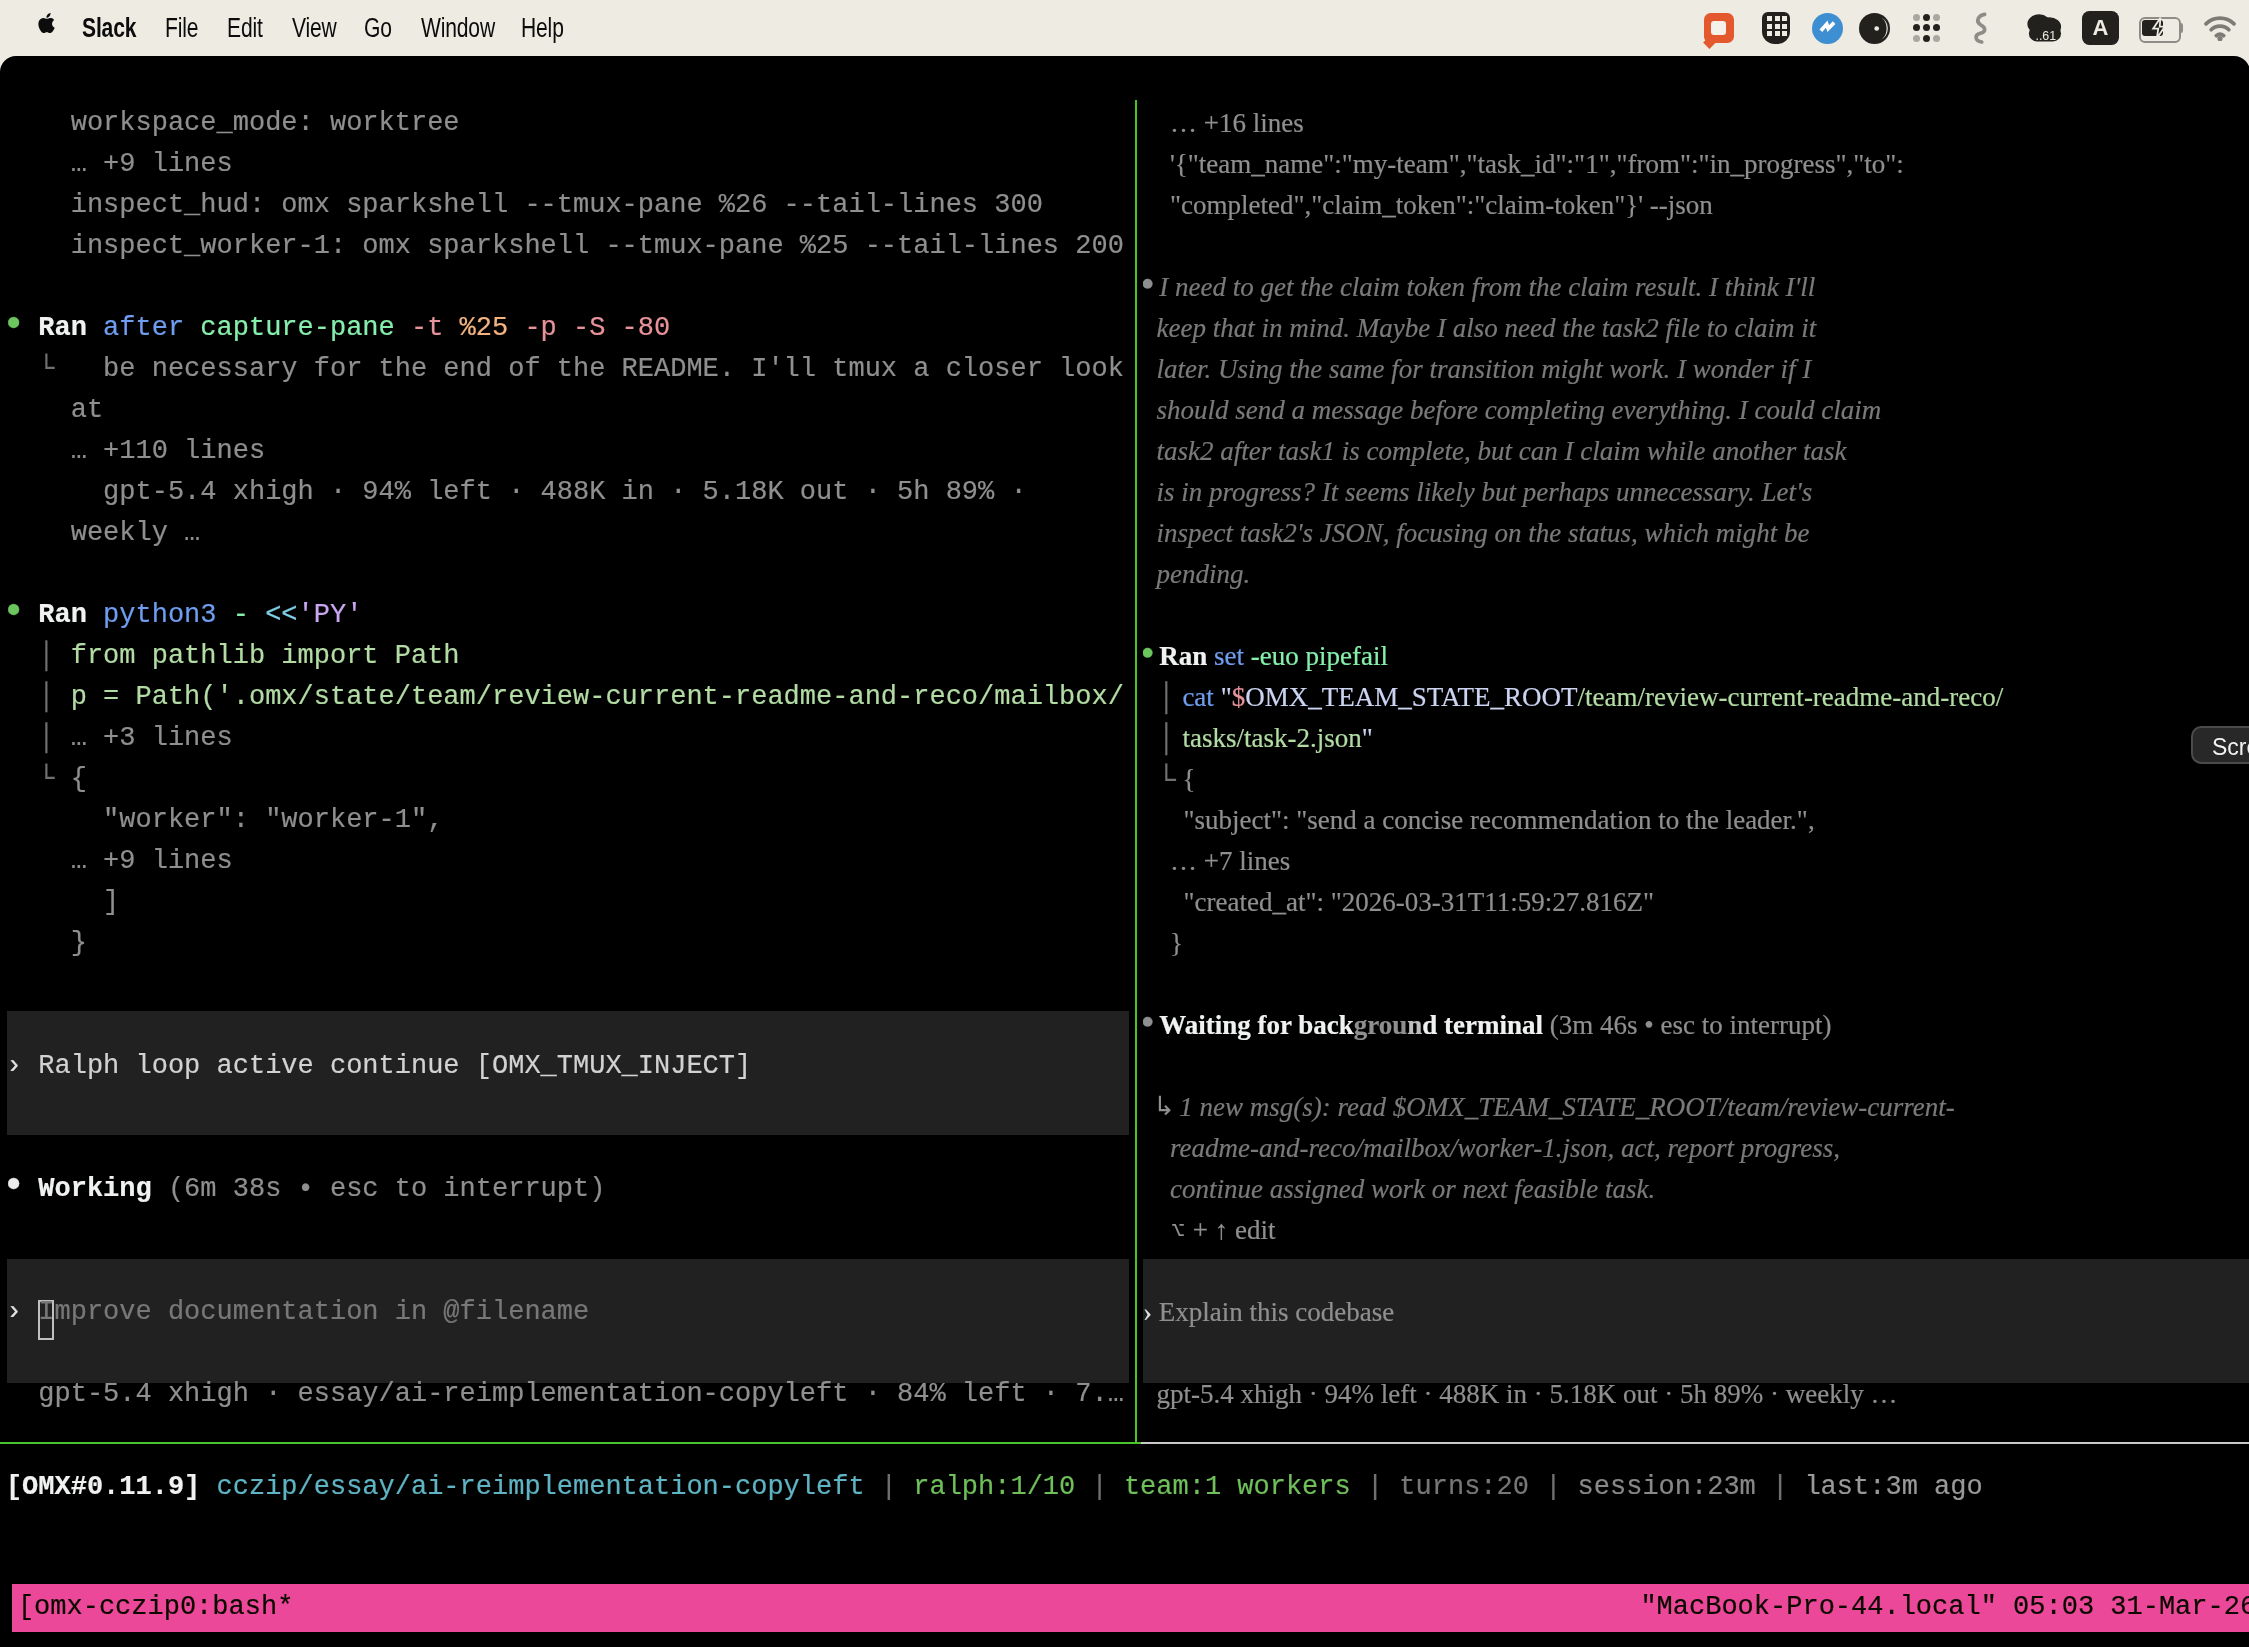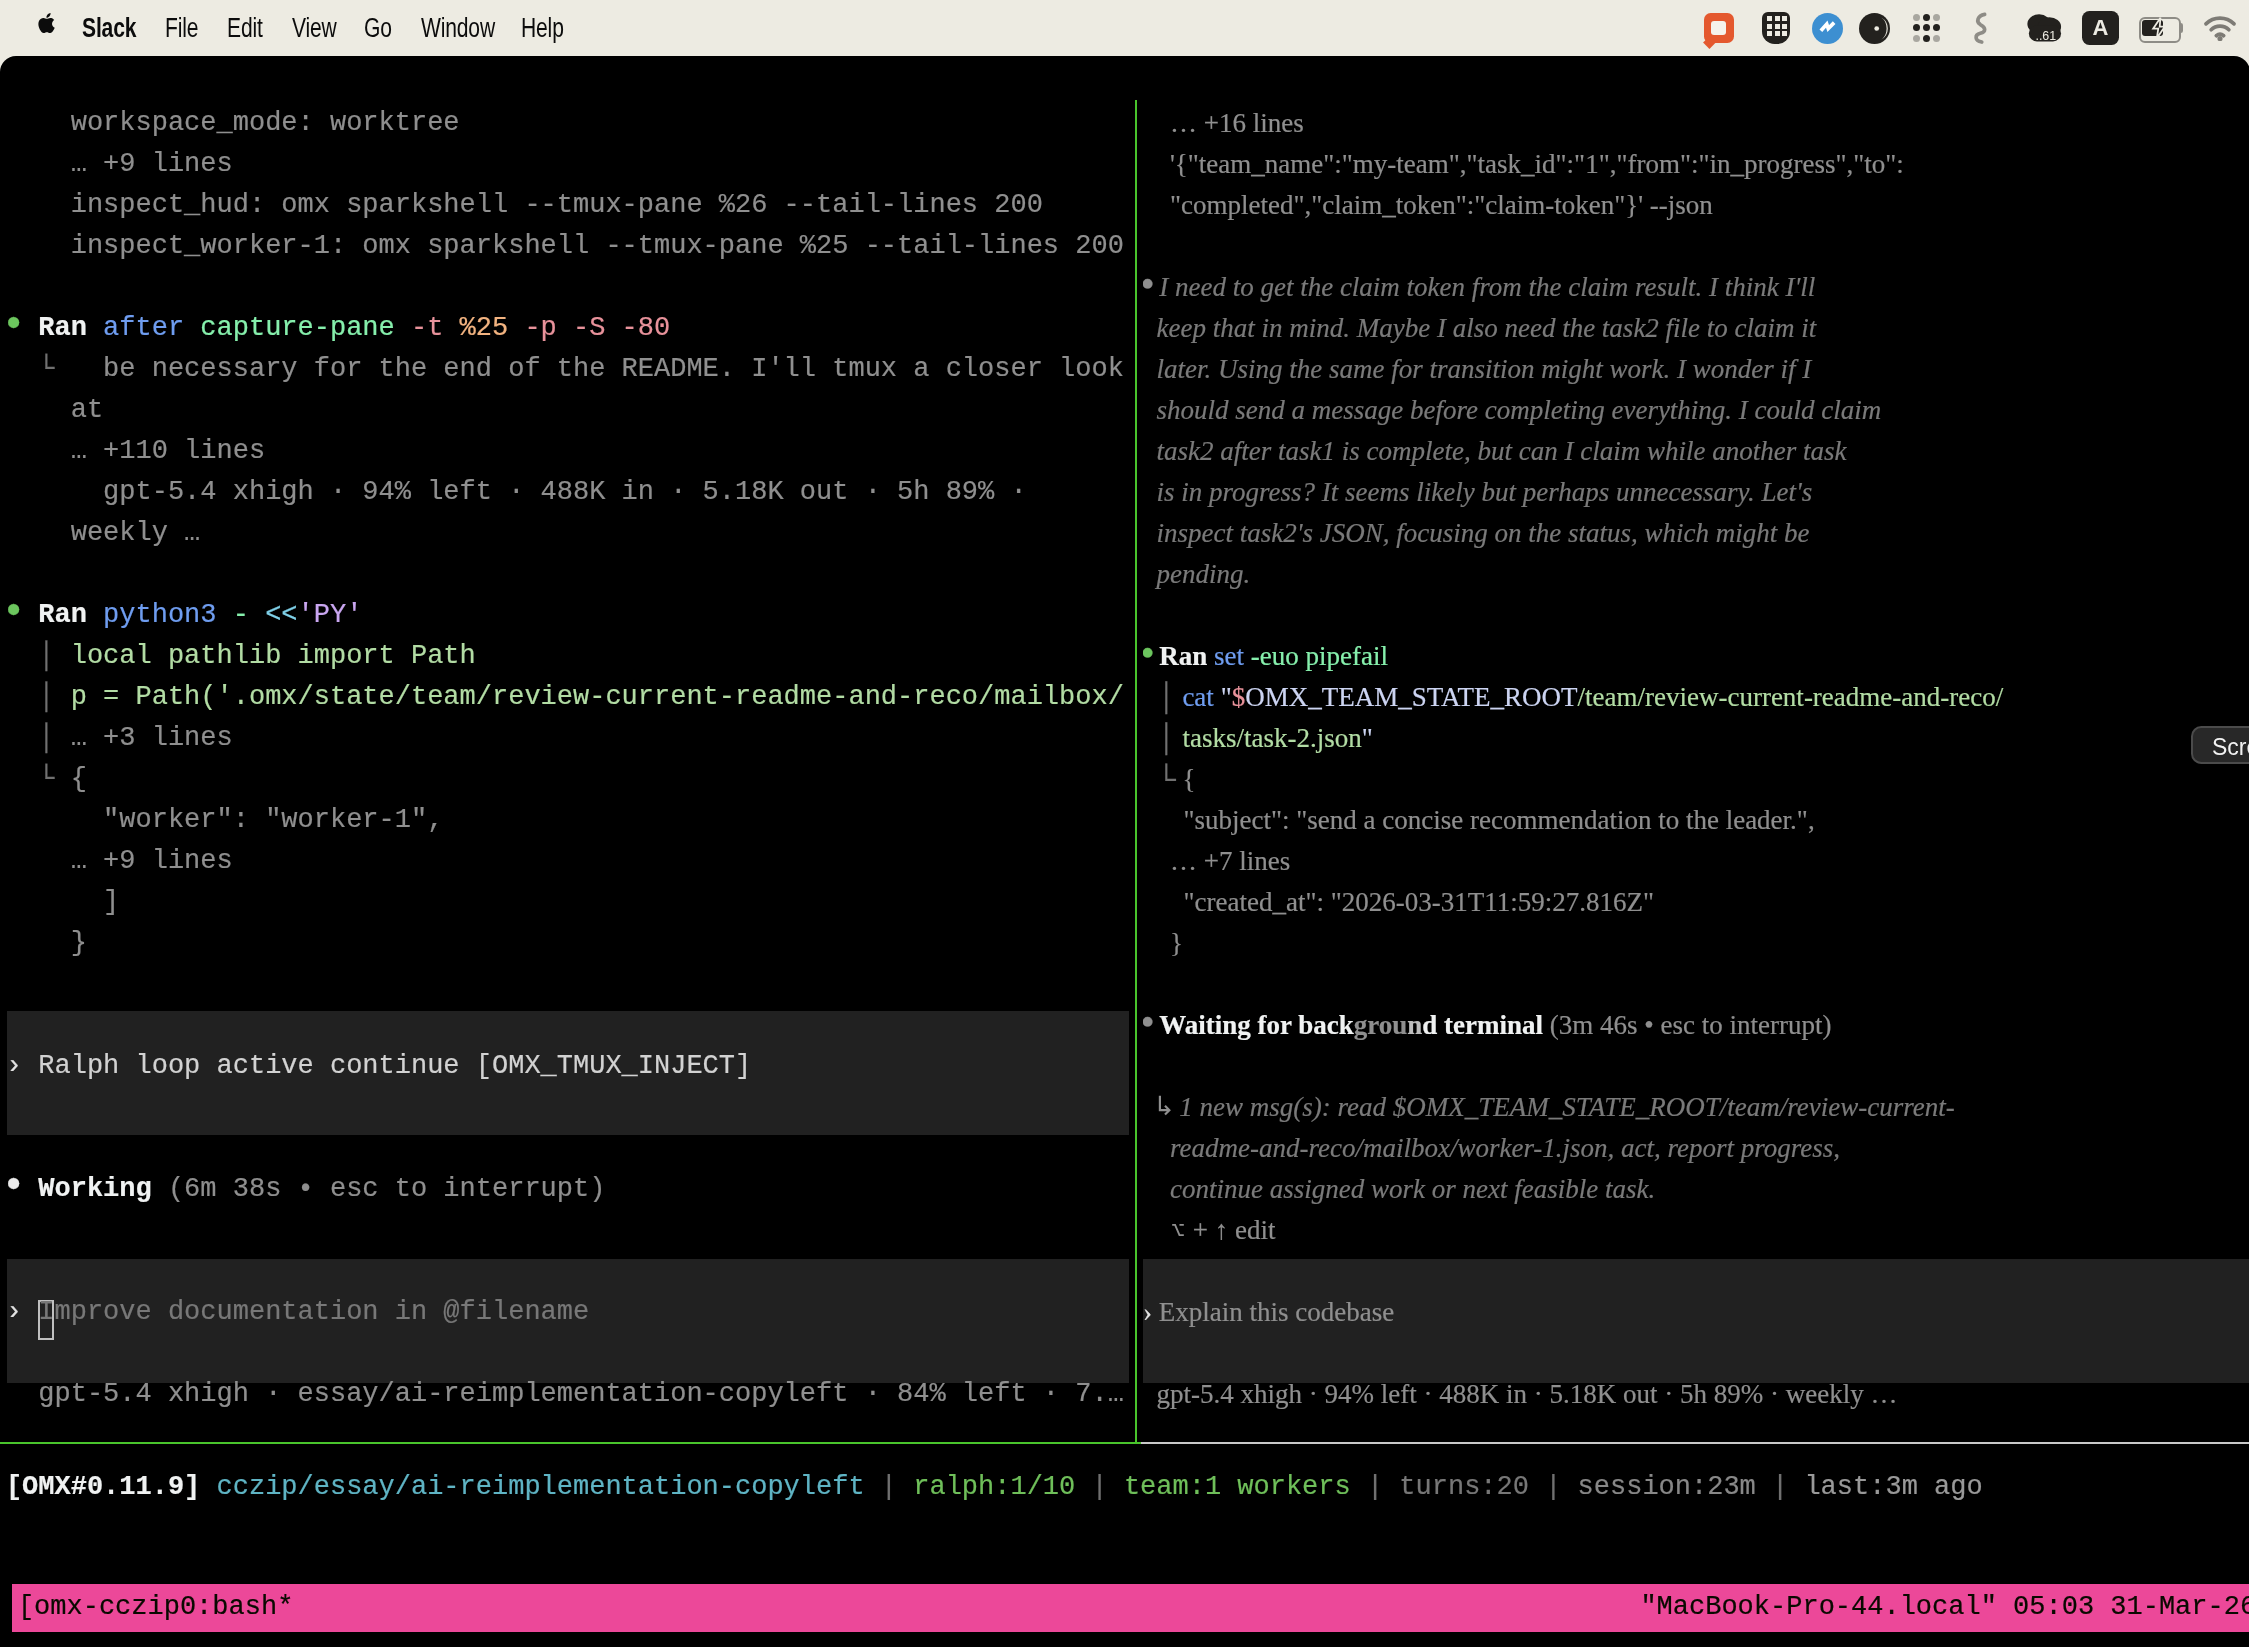--- a/index.html
+++ b/index.html
@@ -123,32 +123,32 @@
   <div class="term">
     <div class="box" style="left:7.4px;top:911px;width:1122px;height:124px;"></div>
     <div class="box" style="left:7.4px;top:1159px;width:1122px;height:124px;"></div>
     <div class="box" style="left:1143px;top:1159px;width:1107px;height:124px;"></div>
     <div class="vdiv"></div>
     <div style="position:absolute;left:38px;top:1200px;width:16px;height:40px;border:2.2px solid #c0c0c0;box-sizing:border-box;"></div>
     <div class="hbL"></div>
     <div class="hbR"></div>
 <pre class="pane paneL"><span class="g">    workspace_mode: worktree</span>
 <span class="g">    … +9 lines</span>
-<span class="g">    inspect_hud: omx sparkshell --tmux-pane %26 --tail-lines 200</span>
+<span class="g">    inspect_hud: omx sparkshell --tmux-pane %26 --tail-lines 300</span>
 <span class="g">    inspect_worker-1: omx sparkshell --tmux-pane %25 --tail-lines 200</span>
 
 <span class="gb blt">•</span><span> </span><span class="bw">Ran </span><span class="bl">after </span><span class="pe">capture-pane </span><span class="pk">-t </span><span class="or">%25 </span><span class="pk">-p -S -80</span>
 <span class="cn">  └   </span><span class="g">be necessary for the end of the README. I'll tmux a closer look</span>
 <span class="g">    at</span>
 <span class="g">    … +110 lines</span>
 <span class="g">      gpt-5.4 xhigh · 94% left · 488K in · 5.18K out · 5h 89% ·</span>
 <span class="g">    weekly …</span>
 
 <span class="gb blt">•</span><span> </span><span class="bw">Ran </span><span class="bl">python3 </span><span class="pe">- </span><span class="cy">&lt;&lt;</span><span class="mg">'PY'</span>
-<span class="cn">  │ </span><span class="gr">local pathlib import Path</span>
+<span class="cn">  │ </span><span class="gr">from pathlib import Path</span>
 <span class="cn">  │ </span><span class="gr">p = Path('.omx/state/team/review-current-readme-and-reco/mailbox/</span>
 <span class="cn">  │ </span><span class="g">… +3 lines</span>
 <span class="cn">  └ </span><span class="g">{</span>
 <span class="g">      "worker": "worker-1",</span>
 <span class="g">    … +9 lines</span>
 <span class="g">      ]</span>
 <span class="g">    }</span>
 
 
 <span class="pr">› </span><span class="bx">Ralph loop active continue [OMX_TMUX_INJECT]</span>

